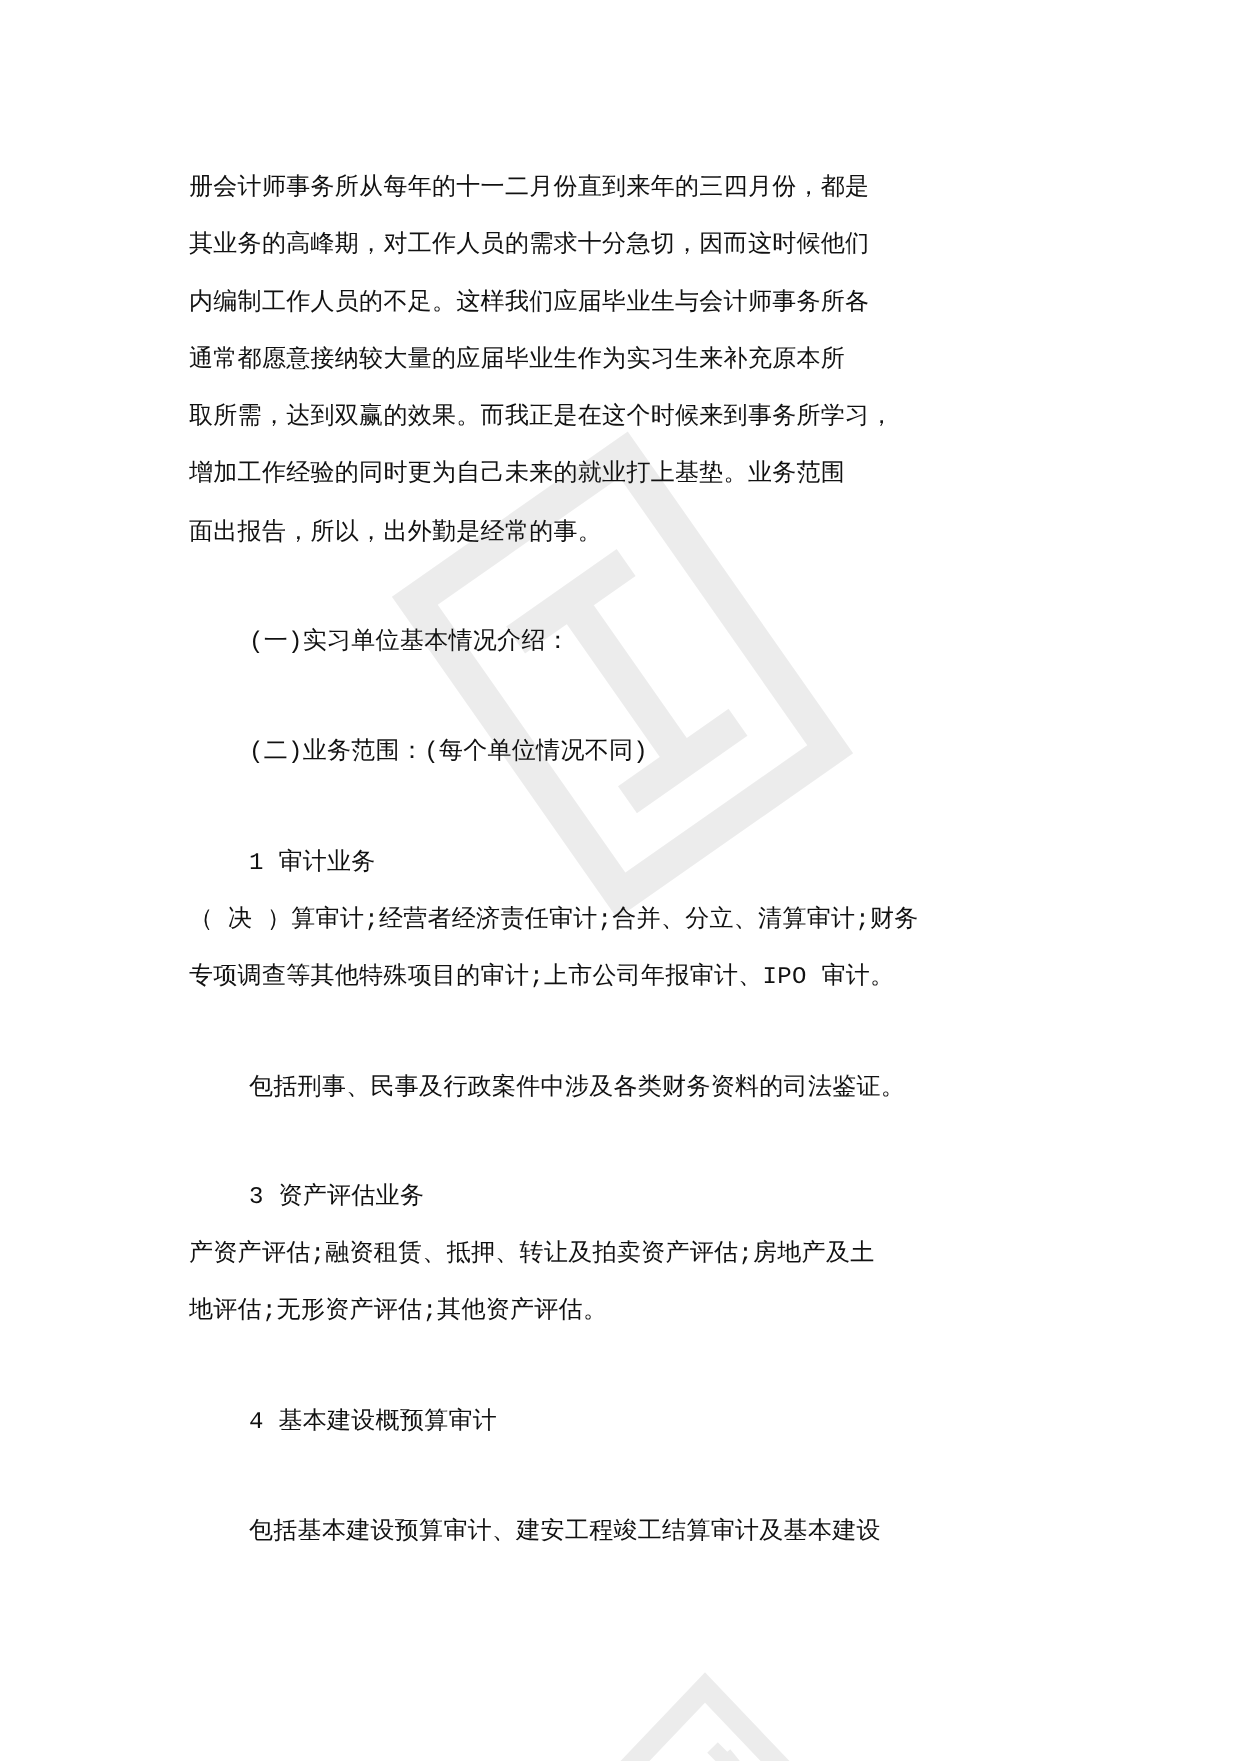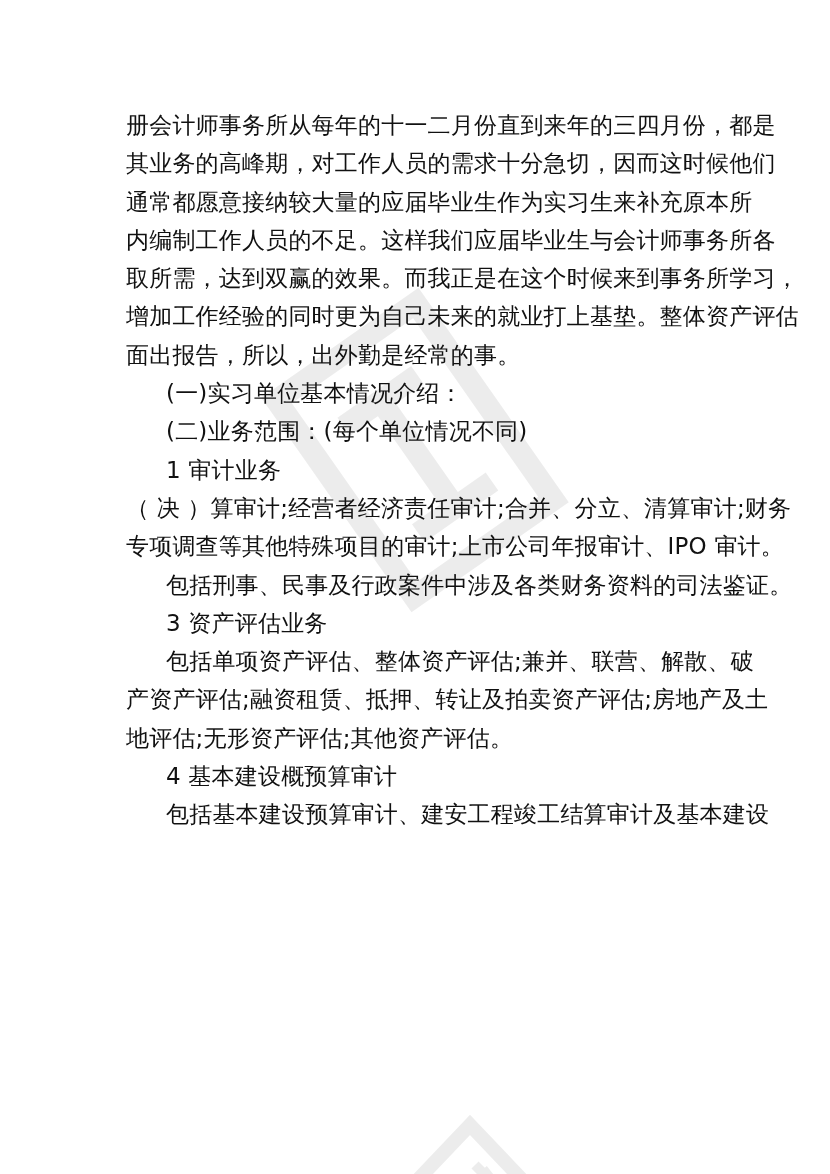--- a/index.html
+++ b/index.html
@@ -20,56 +20,56 @@
       pointer-events: none;
       opacity: 0.07;
     }
     .page-content {
       position: absolute;
       left: 126px;
       top: 106px;
       width: 588px;
     }
     .line {
-      font-size: 23px;
+      font-size: 16px;
       line-height: 38.3px;
       height: 38.3px;
       white-space: nowrap;
       letter-spacing: 0.2px;
+      font-family: Liberation Mono, monospace;
     }
-    .indent { padding-left: 40px; }
+    .indent { padding-left: 40px; margin-top: 35px; }
     .indent-wide { padding-left: 44px; }
   </style>
 </head>
 <body>
 
 <svg class="watermark" style="left:250px; top:240px;" width="330" height="420" viewBox="0 0 330 420">
   <g transform="rotate(-35 165 210)" fill="none" stroke="#000" stroke-width="22">
     <rect x="80" y="90" width="170" height="240"></rect>
     <path d="M120 150 L210 150 M165 150 L165 280 M120 280 L210 280"></path>
   </g>
 </svg>
 <svg class="watermark" style="left:360px; top:1110px;" width="220" height="120" viewBox="0 0 220 120">
   <path d="M10 120 L110 15 L210 120" fill="none" stroke="#000" stroke-width="14"></path>
   <path d="M80 100 L130 60 M100 120 L150 75 M115 55 L140 80" fill="none" stroke="#000" stroke-width="10"></path>
 </svg>
 
 <div class="page-content">
   <div class="line">册会计师事务所从每年的十一二月份直到来年的三四月份，都是</div>
   <div class="line">其业务的高峰期，对工作人员的需求十分急切，因而这时候他们</div>
+  <div class="line">内编制工作人员的不足。这样我们应届毕业生与会计师事务所各</div>
   <div class="line">通常都愿意接纳较大量的应届毕业生作为实习生来补充原本所</div>
-  <div class="line">内编制工作人员的不足。这样我们应届毕业生与会计师事务所各</div>
   <div class="line">取所需，达到双赢的效果。而我正是在这个时候来到事务所学习，</div>
-  <div class="line">增加工作经验的同时更为自己未来的就业打上基垫。整体资产评估</div>
+  <div class="line">增加工作经验的同时更为自己未来的就业打上基垫。业务范围</div>
   <div class="line">面出报告，所以，出外勤是经常的事。</div>
   <div class="line indent">(一)实习单位基本情况介绍：</div>
   <div class="line indent">(二)业务范围：(每个单位情况不同)</div>
   <div class="line indent">1  审计业务</div>
   <div class="line">（ 决 ）算审计;经营者经济责任审计;合并、分立、清算审计;财务</div>
   <div class="line">专项调查等其他特殊项目的审计;上市公司年报审计、IPO  审计。</div>
   <div class="line indent">包括刑事、民事及行政案件中涉及各类财务资料的司法鉴证。</div>
   <div class="line indent">3  资产评估业务</div>
-  <div class="line indent">包括单项资产评估、整体资产评估;兼并、联营、解散、破</div>
   <div class="line">产资产评估;融资租赁、抵押、转让及拍卖资产评估;房地产及土</div>
   <div class="line">地评估;无形资产评估;其他资产评估。</div>
   <div class="line indent">4  基本建设概预算审计</div>
   <div class="line indent">包括基本建设预算审计、建安工程竣工结算审计及基本建设</div>
 </div>
 
 </body></html>

